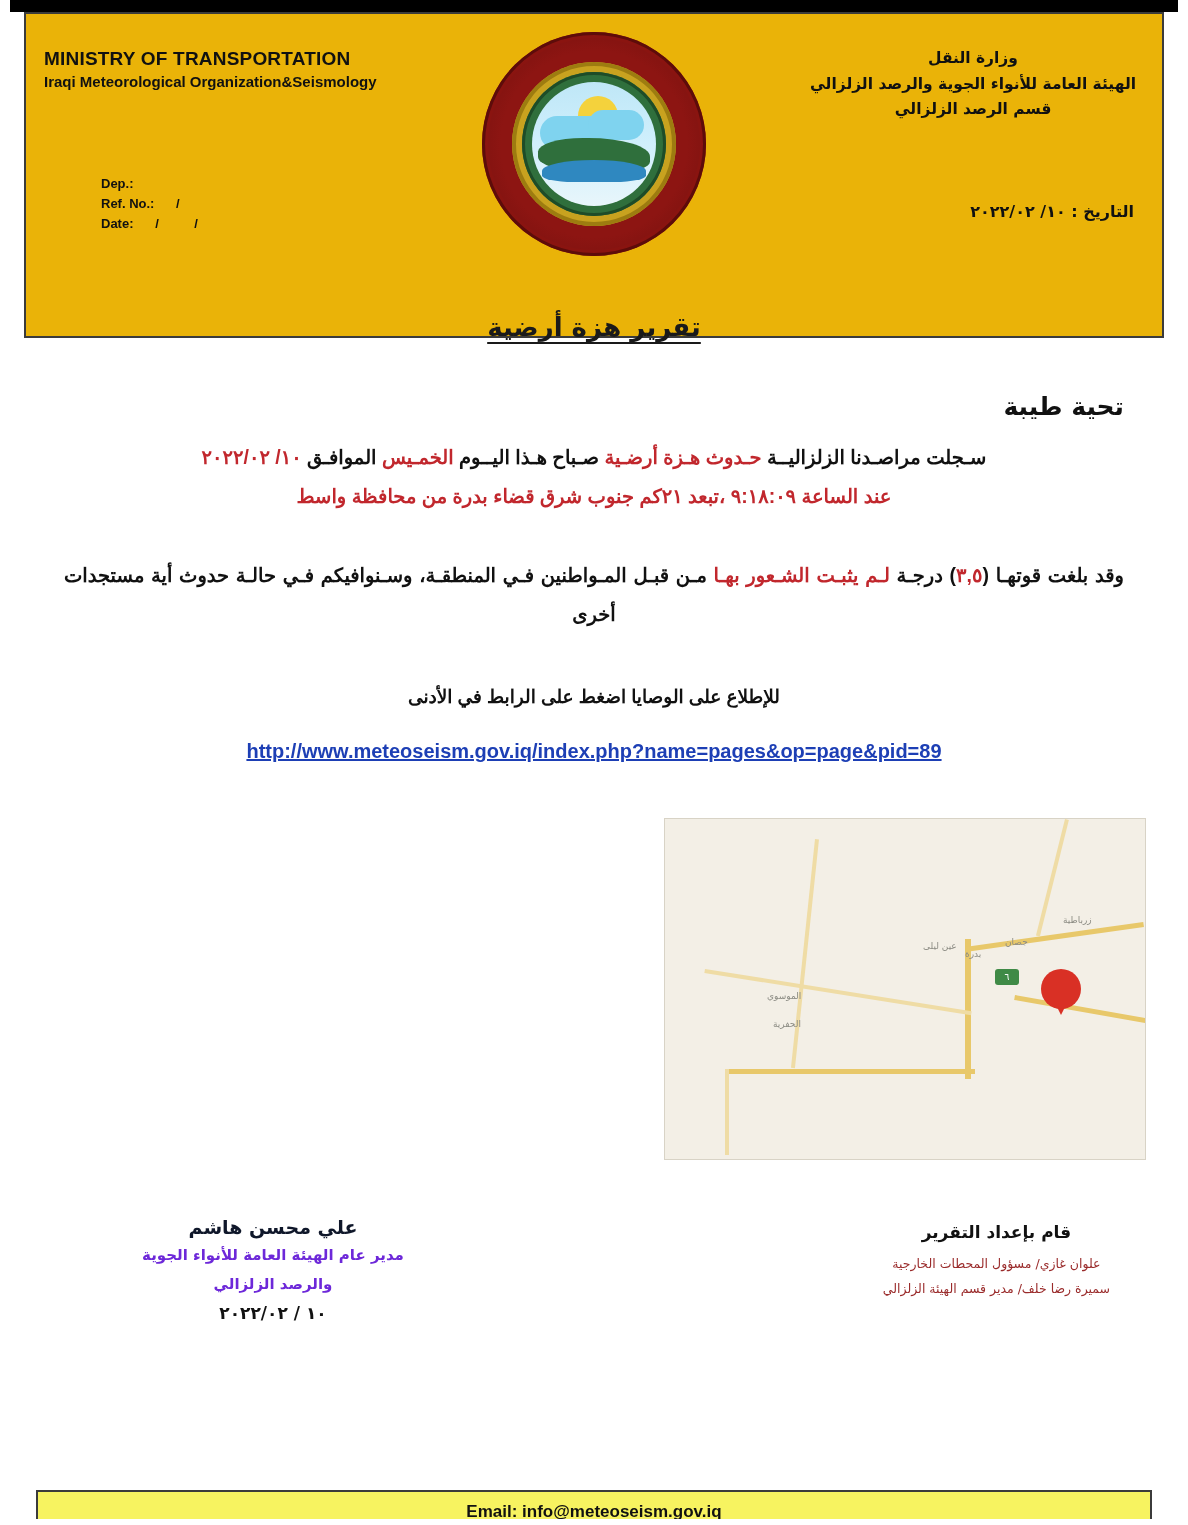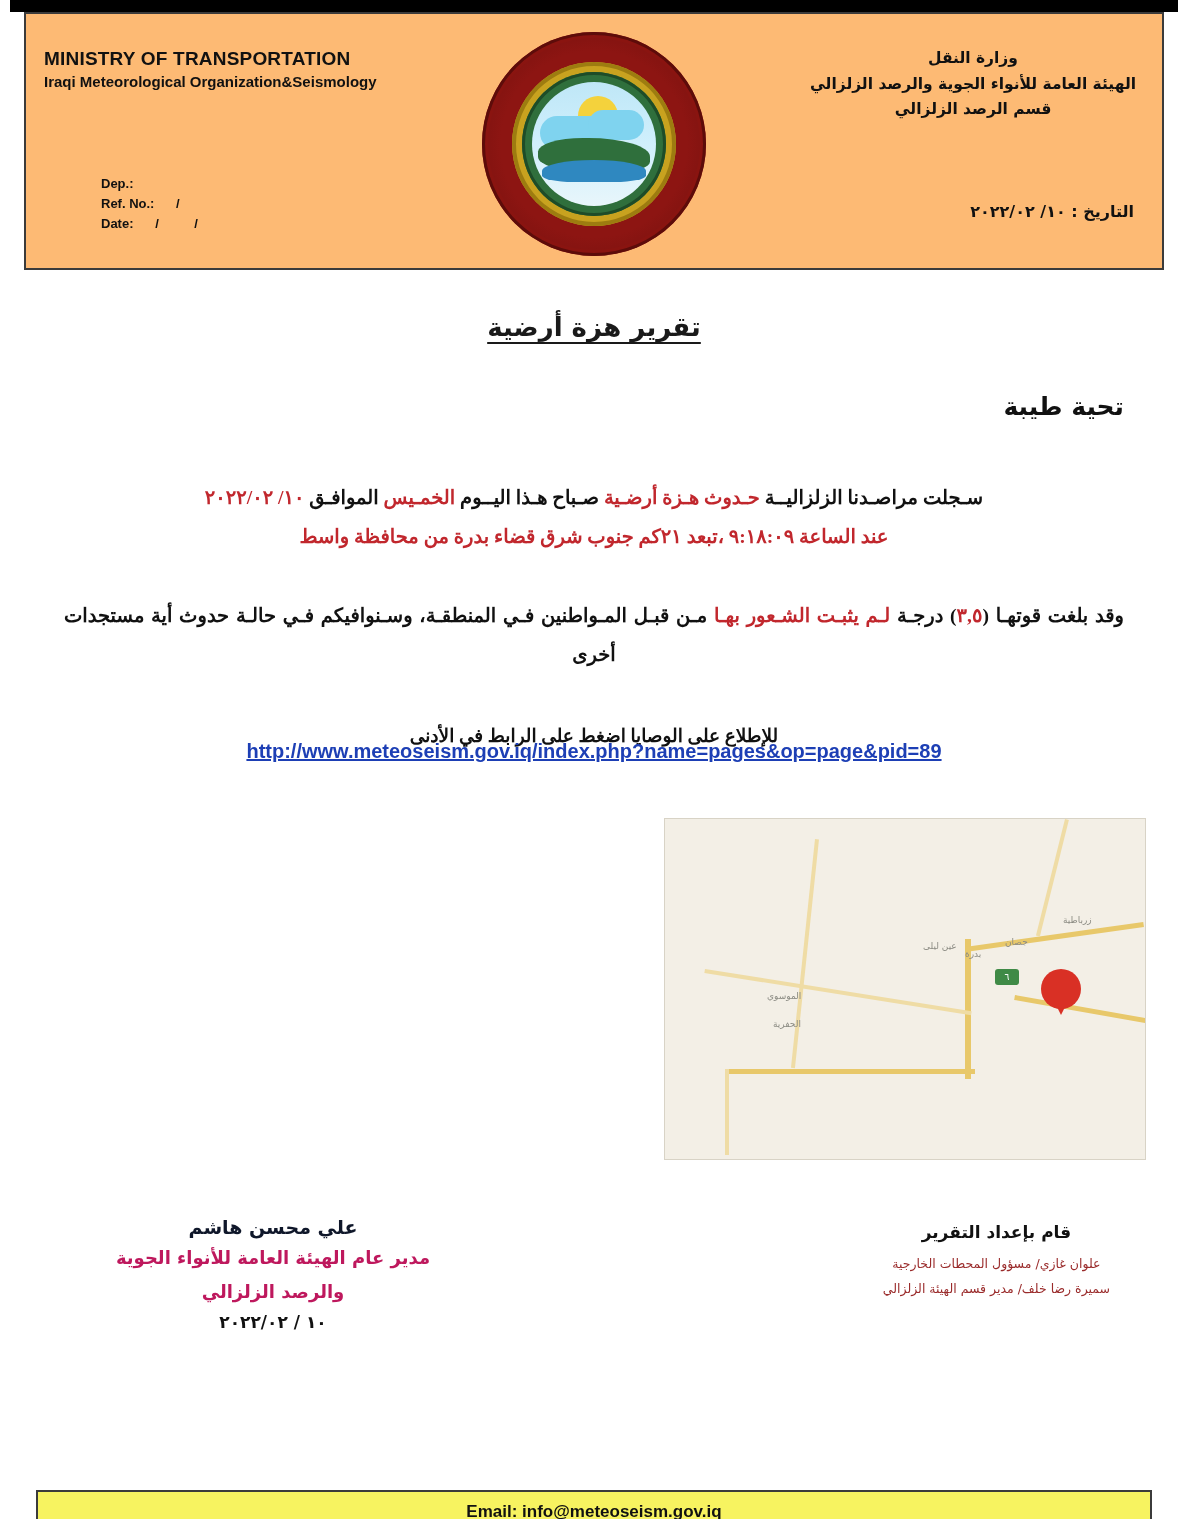--- a/index.html
+++ b/index.html
@@ -34,22 +34,22 @@
   }
   .side-strip-l { left: 0; }
   .side-strip-r { right: 0; }
 
   
   .letterhead {
     position: absolute;
     top: 12px;
     left: 24px;
     right: 24px;
-    height: 258px;
-    background: #fdba74;
+    height: 326px;
+    background: #eab308;
     border: 2px solid #3b3b3b;
     box-sizing: border-box;
   }
   .lh-left {
     position: absolute;
     left: 18px;
     top: 34px;
     text-align: left;
     direction: ltr;
   }
@@ -192,28 +192,27 @@
     right: 64px;
     font-family: "DejaVu Sans", sans-serif;
     font-size: 25px;
     font-weight: bold;
     color: #111;
   }
   .para {
     position: absolute;
     right: 64px;
     left: 64px;
-    font-family: Liberation Serif, serif;
+    font-family: Liberation Sans, sans-serif;
     font-size: 19.5px;
     font-weight: bold;
     color: #111;
     line-height: 2.0;
     text-align: justify;
     text-align-last: center;
-    margin-top: 40px;
   }
   .p1 { top: 438px; }
   .p2 { top: 556px; }
   .p3 {
     top: 678px;
     text-align: center;
     text-align-last: center;
     font-size: 18.5px;
   }
   .red { color: #c1272d; }
@@ -307,23 +306,23 @@
     text-align: center;
     direction: rtl;
     font-family: "DejaVu Sans", sans-serif;
   }
   .sig-left .name {
     font-size: 19px;
     font-weight: bold;
     color: #0f172a;
   }
   .sig-left .role {
-    font-size: 18px;
-    font-weight: bold;
-    color: #be185d;
+    font-size: 15px;
+    font-weight: bold;
+    color: #6d28d9;
     line-height: 1.55;
     margin-top: 6px;
   }
   .sig-left .date {
     font-size: 17px;
     font-weight: bold;
     color: #111;
     margin-top: 6px;
   }
 

